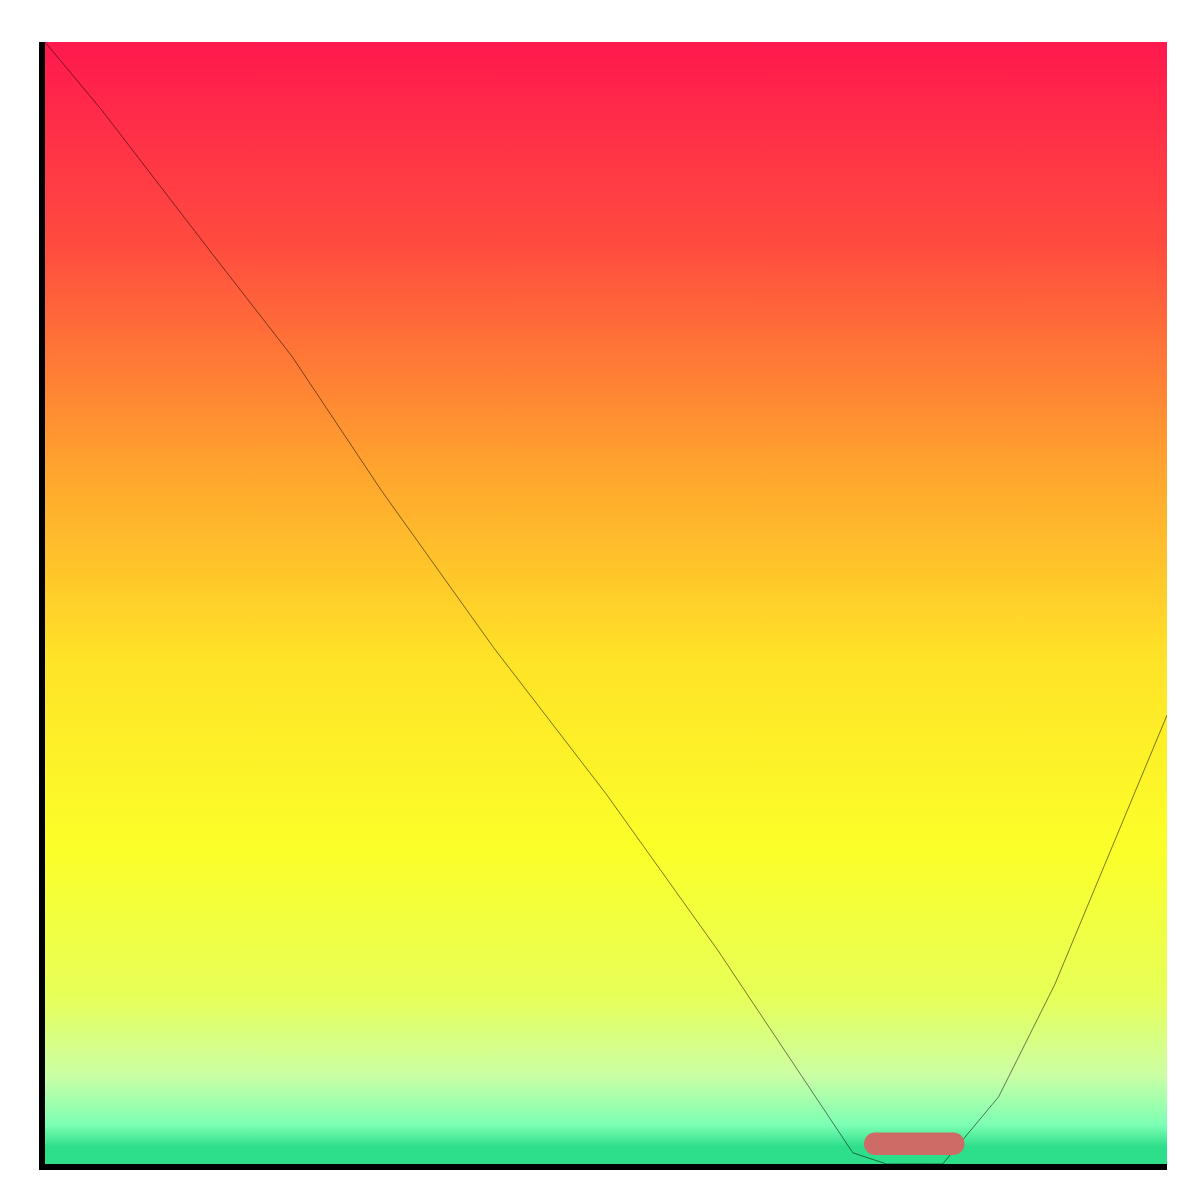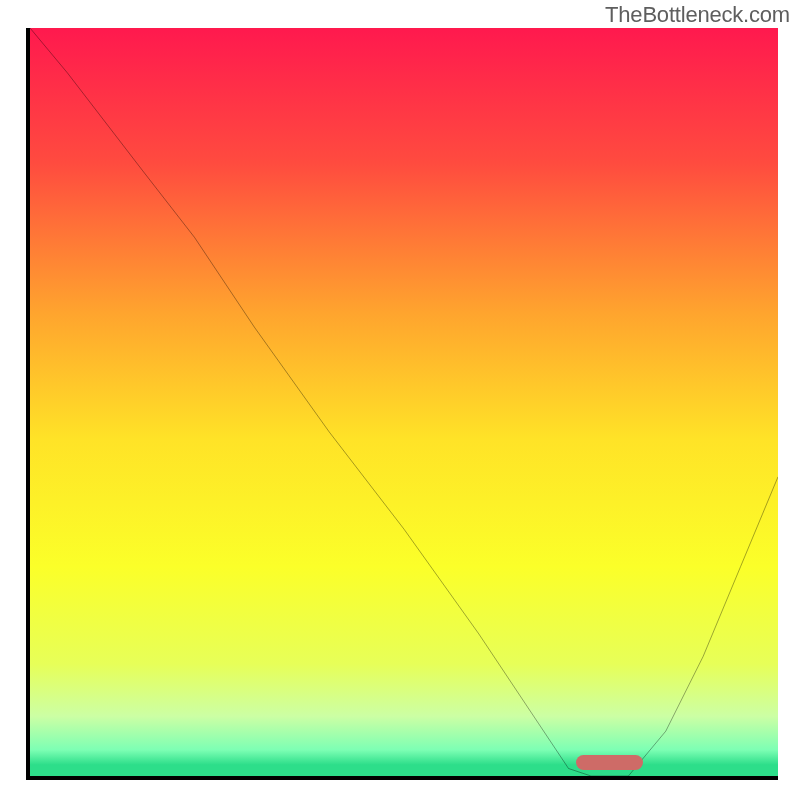--- a/index.html
+++ b/index.html
@@ -47,21 +47,20 @@
   .marker {
     position: absolute;
     background: #ce6b67;
     border-radius: 8px;
   }
 </style>
 </head>
 <body>
 
 <div class="container">
-  <div class="watermark">TheBottleneck.com</div>
 
   <div class="plot-area">
     <div class="gradient" style="background: linear-gradient(rgb(255, 25, 78) 0%, rgb(255, 75, 63) 18%, rgb(255, 164, 46) 38%, rgb(255, 227, 39) 55%, rgb(251, 255, 41) 72%, rgb(231, 255, 88) 85%, rgb(204, 255, 164) 92%, rgb(125, 255, 180) 96.5%, rgb(45, 222, 138) 98.5%, rgb(45, 222, 138) 100%);"></div>
     <svg class="curve" viewBox="0 0 100 100" preserveAspectRatio="none">
       <path d="M0.00 0.00 L5.00 6.00 L15.00 19.00 L22.00 28.00 L30.00 40.00 L40.00 54.00 L50.00 67.00 L60.00 81.00 L68.00 93.00 L72.00 99.00 L75.00 100.00 L80.00 100.00 L85.00 94.00 L90.00 84.00 L95.00 72.00 L100.00 60.00" fill="none" stroke="#000000" stroke-width="0.35" vector-effect="non-scaling-stroke"></path>
     </svg>
     <div class="marker" style="left: 546.04px; width: 67.32px; height: 14.96px; bottom: 5.984px; background: rgb(206, 107, 103);"></div>
   </div>
 </div>
 

